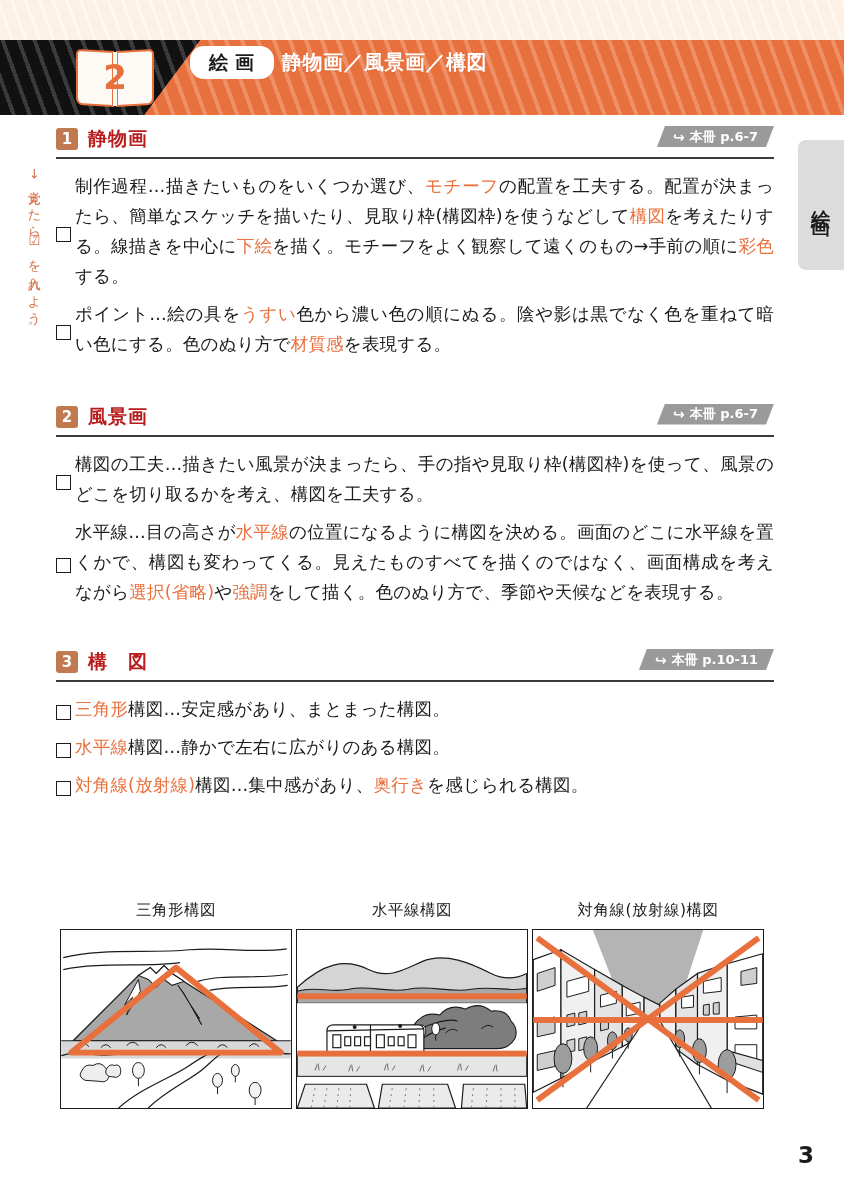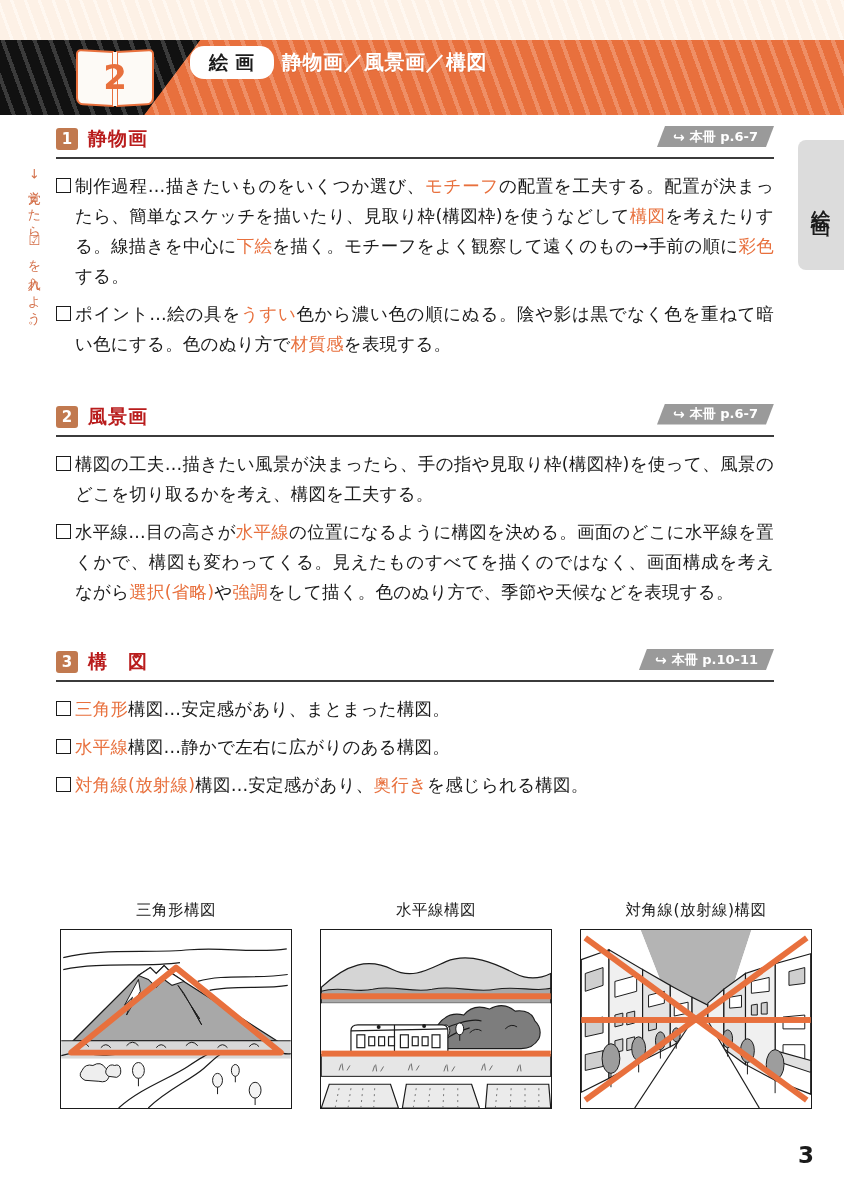--- a/index.html
+++ b/index.html
@@ -206,21 +206,21 @@
   .sec-rule {
     height: 2px;
     background: #3b3b3b;
     margin-top: 3px;
     margin-bottom: 12px;
   }
 
   
   .para {
     display: flex;
-    align-items: flex-start;
+    align-items: center;
     margin-bottom: 8px;
     font-size: 17.5px;
     line-height: 1.72;
     color: #1b1b1b;
     letter-spacing: 0.2px;
   }
   .para .chk {
     flex: 0 0 auto;
     width: 15px; height: 15px;
     border: 1.6px solid #1b1b1b;
@@ -230,21 +230,21 @@
   .para .ptext { flex: 1 1 auto; text-align: justify; }
 
   .hl { color: #e8703d; }
 
   
   .figures {
     position: absolute;
     top: 900px; left: 60px;
     width: 730px;
     display: flex;
-    gap: 28px;
+    gap: 4px;
   }
   .figure { width: 232px; }
   .fig-caption {
     text-align: center;
     font-size: 15.5px;
     color: #1b1b1b;
     margin-bottom: 8px;
     letter-spacing: 0.5px;
   }
   .fig-box {
@@ -345,21 +345,21 @@
         <div class="para">
           <span class="chk"></span>
           <span class="ptext"><span class="hl">三角形</span><span>構図…安定感があり、まとまった構図。</span></span>
         </div>
         <div class="para">
           <span class="chk"></span>
           <span class="ptext"><span class="hl">水平線</span><span>構図…静かで左右に広がりのある構図。</span></span>
         </div>
         <div class="para">
           <span class="chk"></span>
-          <span class="ptext"><span class="hl">対角線(放射線)</span><span>構図…安定感があり、</span><span class="hl">奥行き</span><span>を感じられる構図。</span></span>
+          <span class="ptext"><span class="hl">対角線(放射線)</span><span>構図…集中感があり、</span><span class="hl">奥行き</span><span>を感じられる構図。</span></span>
         </div>
       </div>
     </div>
 
   <div class="figures">
 
     <div class="figure">
       <div class="fig-caption">三角形構図</div>
       <div class="fig-box">
         <svg viewBox="0 0 232 180" xmlns="http://www.w3.org/2000/svg">

